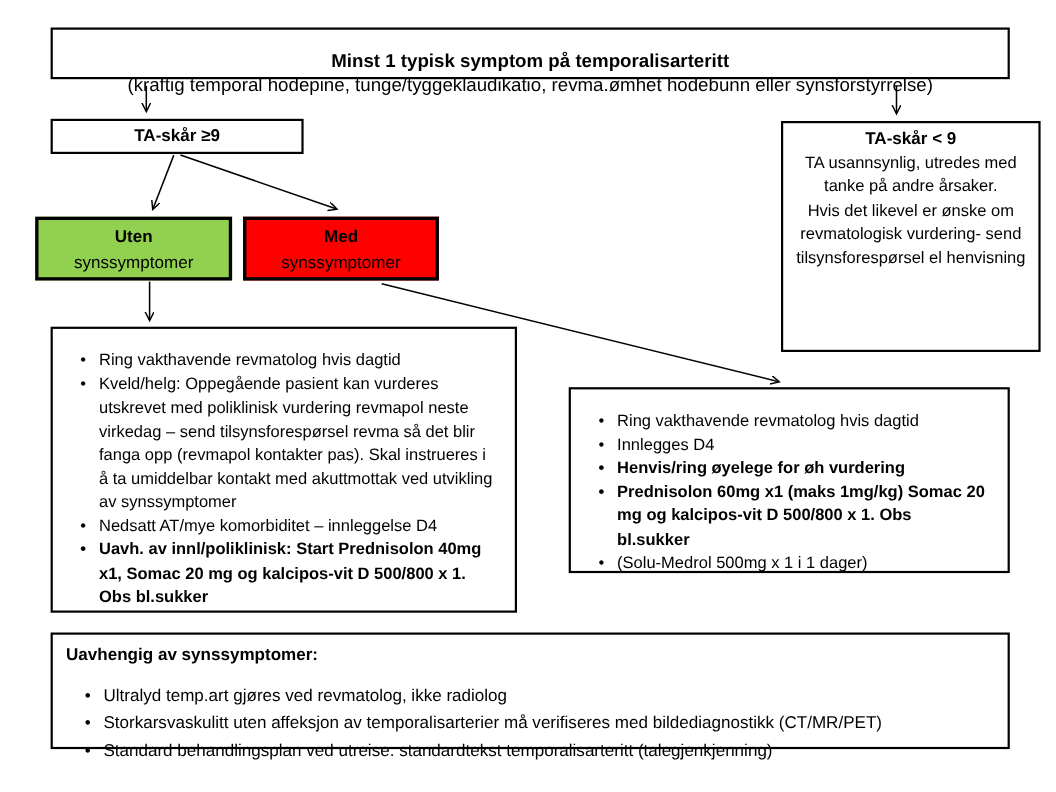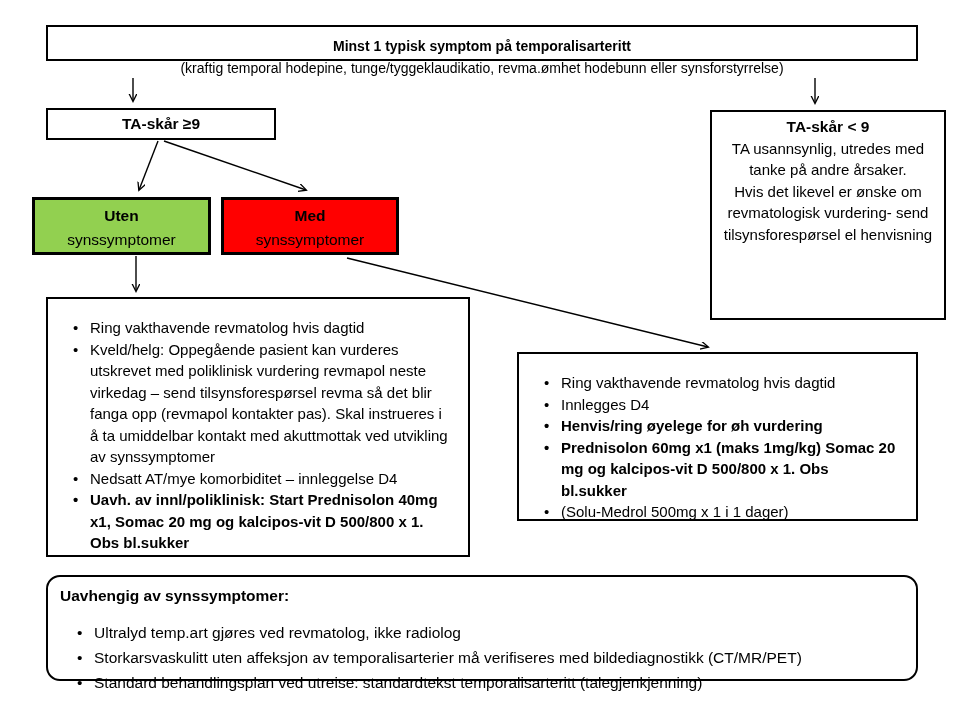--- a/index.html
+++ b/index.html
@@ -4,34 +4,34 @@
 <style>
   html,body{margin:0;padding:0;background:#fff;}
   .canvas{
     position:relative;width:960px;height:720px;background:#ffffff;
     font-family:"Liberation Sans",sans-serif;color:#000;overflow:hidden;
   }
   .box{position:absolute;border:2px solid #000;background:#fff;box-sizing:border-box;}
   .center{text-align:center;}
   .bold{font-weight:bold;}
 
-  .top-box{left:46px;top:25px;width:872px;height:36px;padding-top:8px;font-size:14px;line-height:22px;}
+  .top-box{left:46px;top:25px;width:872px;height:47px;padding-top:18px;font-size:17px;line-height:22px;}
   .score-high{left:46px;top:108px;width:230px;height:32px;font-size:15.5px;line-height:28px;font-weight:bold;}
   .score-low{left:710px;top:110px;width:236px;height:210px;font-size:15px;line-height:21.5px;padding:4px 6px;}
   .score-low .t{font-size:15.5px;}
 
   .vision{height:58px;top:197px;border-width:3px;font-size:15.5px;line-height:24px;padding-top:4px;}
   .vision-no{left:32px;width:179px;background:var(--green,#92D050);}
   .vision-yes{left:221px;width:178px;background:var(--red,#FF0000);text-align:center;}
 
   .actions{font-size:15px;line-height:21.5px;padding:6px 8px 4px 8px;}
   .actions-left{left:46px;top:297px;width:424px;height:260px;}
   .actions-right{left:517px;top:352px;width:401px;height:169px;}
 
-  .footer-box{left:46px;top:575px;width:872px;height:106px;font-size:15.5px;line-height:25px;padding:6px 12px;border-radius:14px;}
+  .footer-box{left:46px;top:575px;width:872px;height:106px;font-size:15.5px;line-height:25px;padding:6px 12px;}
 
   ul.blist{list-style:none;margin:12px;padding:0;}
   ul.blist li{position:relative;padding-left:22px;}
   ul.blist li::before{content:"\2022";position:absolute;left:5px;}
 
   svg.arrows{position:absolute;left:0;top:0;pointer-events:none;}
 </style>
 </head>
 <body>
 

